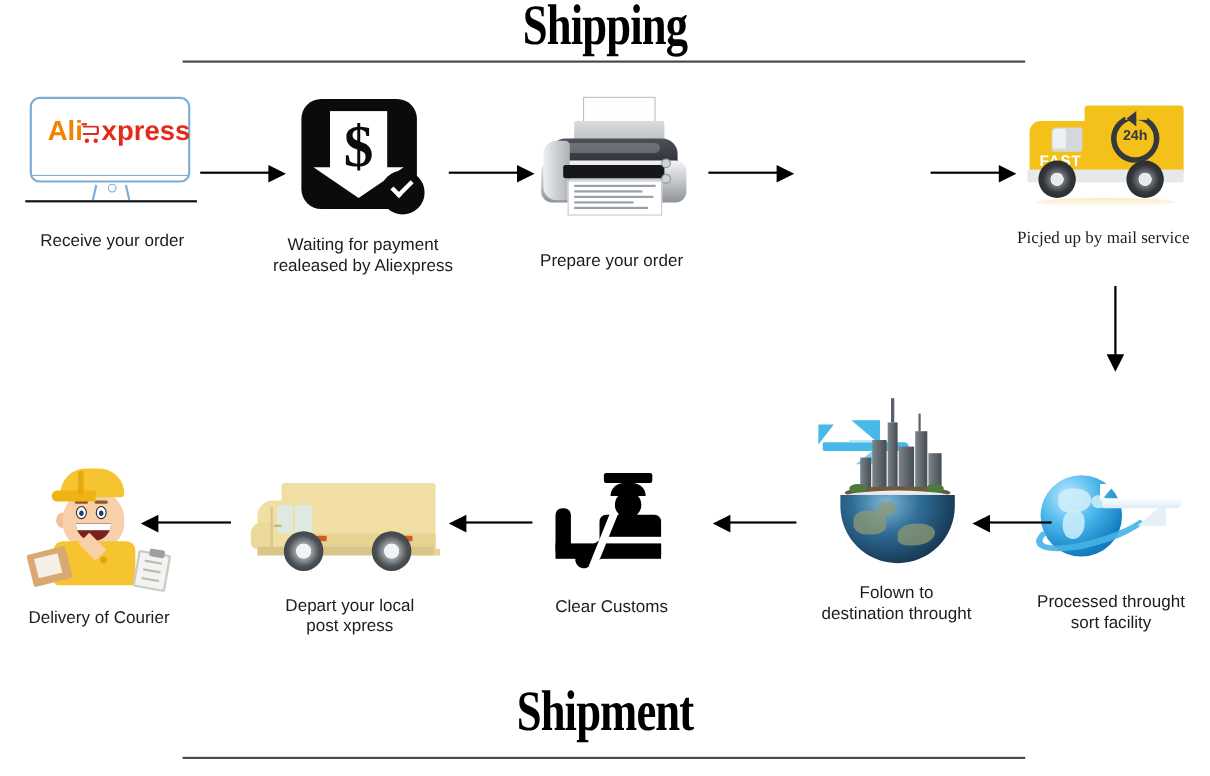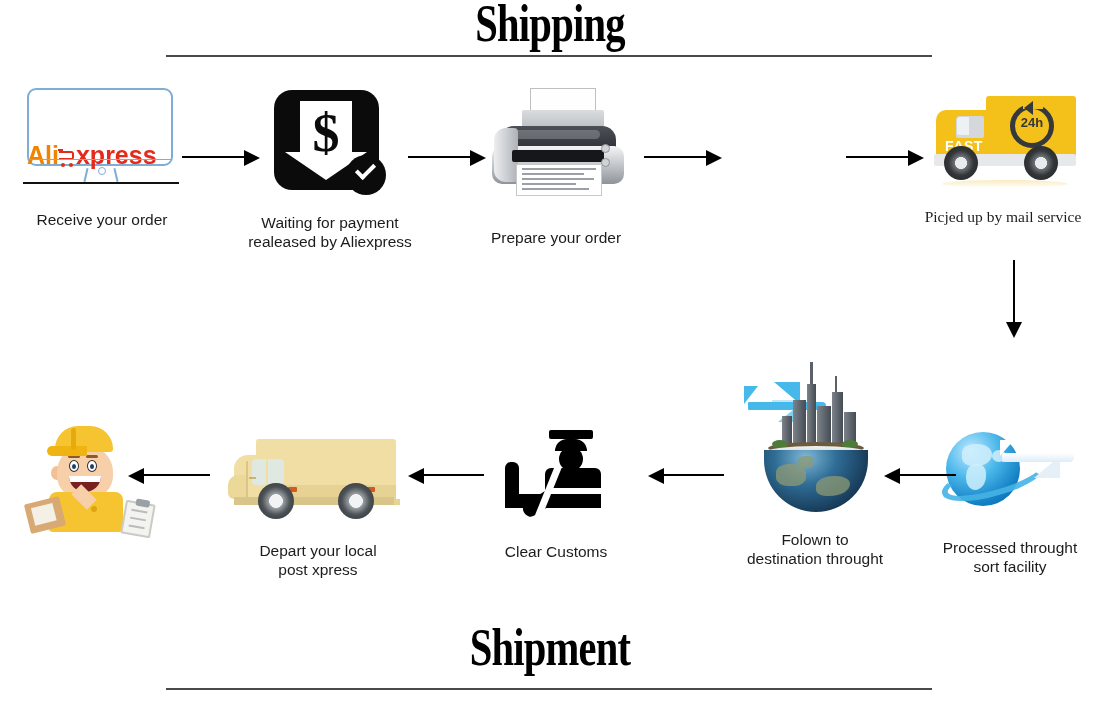--- a/index.html
+++ b/index.html
@@ -68,24 +68,23 @@
   }
   .mon-dot{
     position:absolute;left:50%;bottom:5px;margin-left:-4px;
     width:8px;height:8px;border:1.4px solid #7eaed6;border-radius:50%;
     box-sizing:border-box;
   }
   .mon-legA{position:absolute;left:58px;top:80px;width:2px;height:14px;background:#7eaed6;transform:rotate(13deg);}
   .mon-legB{position:absolute;left:88px;top:80px;width:2px;height:14px;background:#7eaed6;transform:rotate(-13deg);}
   .mon-base{position:absolute;left:-4px;top:94px;width:156px;height:2px;background:#111;}
   .ali-logo{
-    position:absolute;left:0;top:17px;width:146px;text-align:left;
+    position:absolute;left:0;top:17px;width:146px;text-align:right;
     font-family:"Liberation Sans", sans-serif;font-weight:bold;font-size:25px;
     white-space:nowrap;
-    margin-top:36px;
   }
   .ali-a{color:#f08300;}
   .ali-x{color:#e42a1b;}
   .cartglyph{
     display:inline-block;position:relative;width:19px;height:19px;
     vertical-align:-3px;margin:0 -1px;
   }
   .cartglyph .cbody{
     position:absolute;left:1px;top:3px;width:15px;height:9px;
     border:2.4px solid #e42a1b;border-left:none;border-radius:0 3px 3px 0;
@@ -542,18 +541,19 @@
         <div class="cr-pkg">
             <i></i>
           </div>
         <div class="cr-clip">
             <i></i>
             <i></i>
             <i></i>
           </div>
       </div>
     </div>
+    <div class="caption" style="margin-top:18px;">Delivery of Courier</div>
   </div>
 
   <div class="banner-title" id="title-bottom">Shipment</div>
   <div class="rule" id="rule-bottom"></div>
 
 </div>
 
 </body></html>

